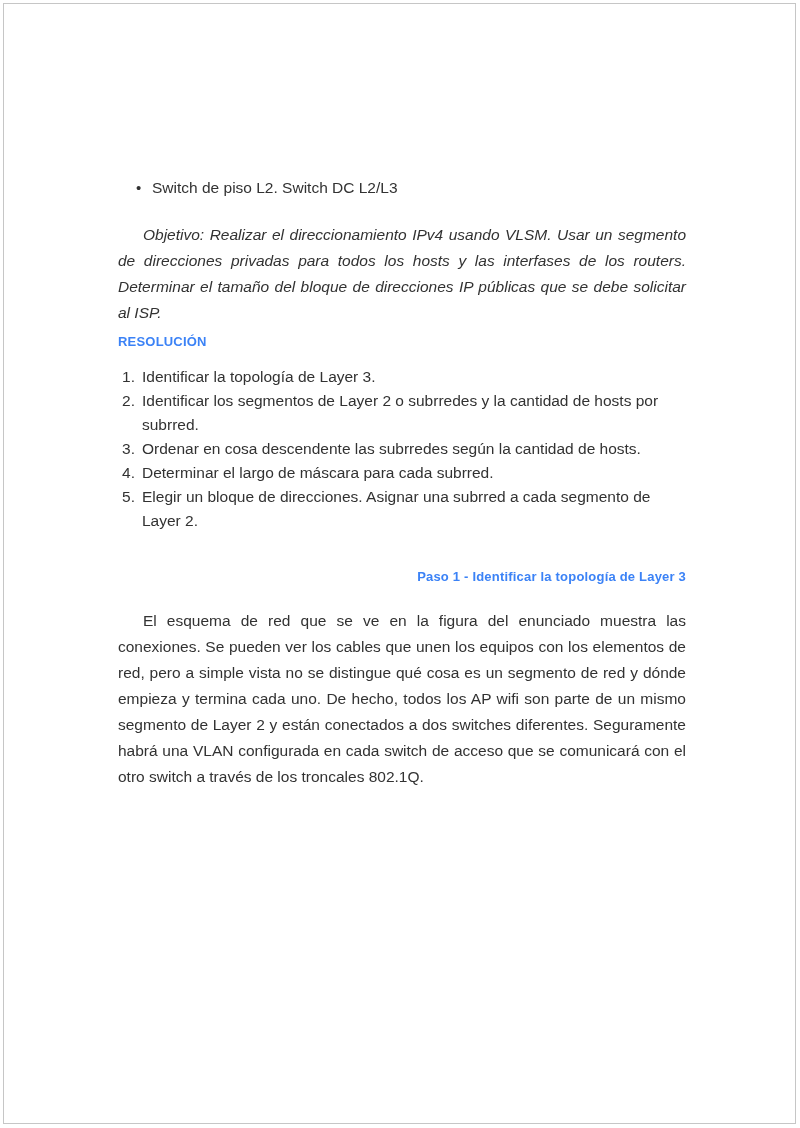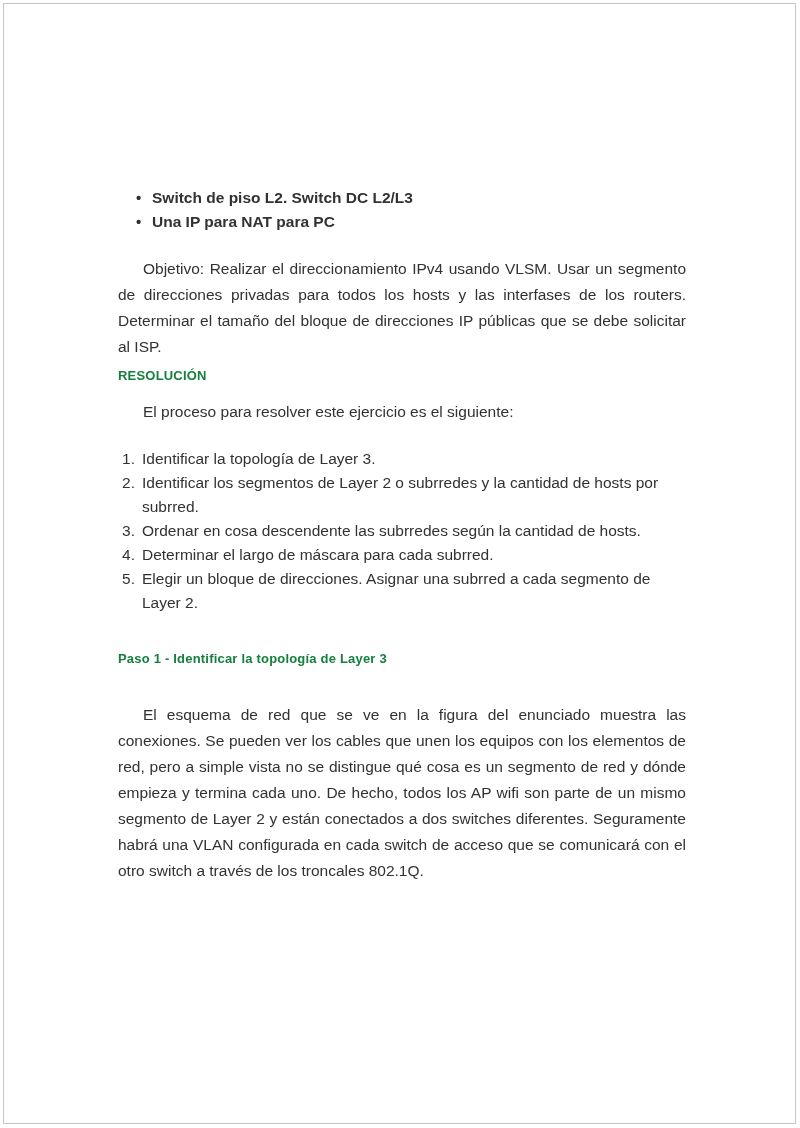--- a/index.html
+++ b/index.html
@@ -21,45 +21,44 @@
   .content {
     position: absolute;
     left: 114px;
     top: 168px;
     width: 568px;
     color: #323232;
     font-size: 15.5px;
   }
   ul.bullet-list {
     list-style: none;
-    margin: 14px 0 22px 18px;
-    font-weight: bold;
+    margin: 4px 0 22px 18px;
   }
   ul.bullet-list li {
     line-height: 24px;
     position: relative;
     padding-left: 16px;
   }
   ul.bullet-list li::before {
     content: "•";
     position: absolute;
     left: 0;
     top: 0;
     font-size: 15px;
   }
   p.body-par {
     text-align: justify;
     text-indent: 25px;
     line-height: 26px;
   }
-  p.objective { margin-bottom: 8px; }
+  p.objective { margin-bottom: 8px; font-style: italic; }
   h2.minor-heading {
     font-size: 13px;
     font-weight: bold;
-    color: #15803d;
+    color: #3b82f6;
     letter-spacing: 0.2px;
   }
   h2.resolution { margin: 0 0 16px 0; }
   p.intro {
     text-indent: 25px;
     line-height: 26px;
     margin-bottom: 22px;
   }
   ol.steps {
     list-style: none;
@@ -71,38 +70,36 @@
     position: relative;
     padding-left: 20px;
     counter-increment: step;
   }
   ol.steps li::before {
     content: counter(step) ".";
     position: absolute;
     left: 0;
     top: 0;
   }
-  h2.paso1 { margin: 36px 0 36px 0; }
+  h2.paso1 { margin: 36px 0 24px 0; text-align: right; }
 </style>
 </head>
 <body>
 
 <div class="page">
   <div class="content">
 
     <ul class="bullet-list">
       <li>Switch de piso L2. Switch DC L2/L3</li>
-      <li>Una IP para NAT para PC</li>
     </ul>
 
     <p class="body-par objective">Objetivo: Realizar el direccionamiento IPv4 usando VLSM. Usar un segmento de direcciones privadas para todos los hosts y las interfases de los routers. Determinar el tamaño del bloque de direcciones IP públicas que se debe solicitar al ISP.</p>
 
     <h2 class="minor-heading resolution">RESOLUCIÓN</h2>
 
-    <p class="intro">El proceso para resolver este ejercicio es el siguiente:</p>
 
     <ol class="steps">
       <li>Identificar la topología de Layer 3.</li>
       <li>Identificar los segmentos de Layer 2 o subrredes y la cantidad de hosts por subrred.</li>
       <li>Ordenar en cosa descendente las subrredes según la cantidad de hosts.</li>
       <li>Determinar el largo de máscara para cada subrred.</li>
       <li>Elegir un bloque de direcciones. Asignar una subrred a cada segmento de Layer 2.</li>
     </ol>
 
     <h2 class="minor-heading paso1">Paso 1 - Identificar la topología de Layer 3</h2>

